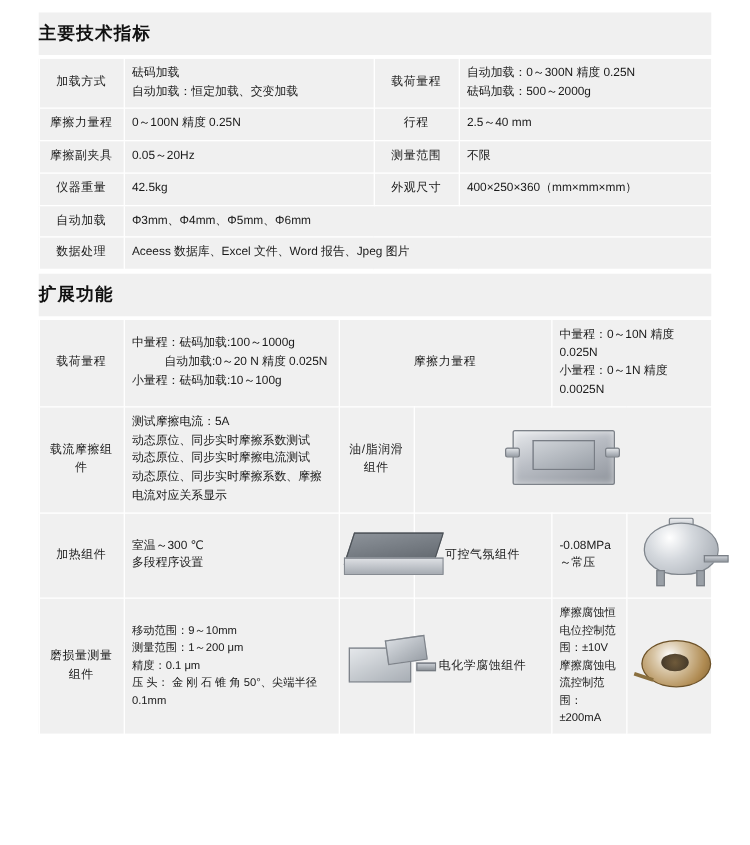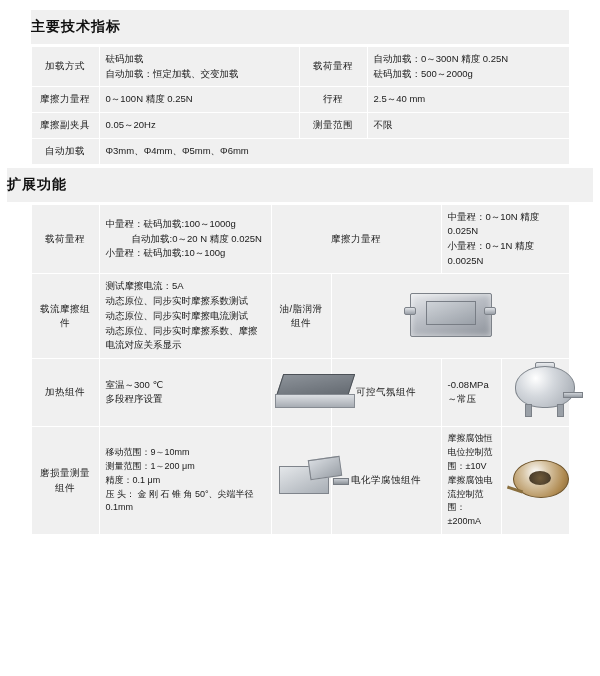--- a/index.html
+++ b/index.html
@@ -180,27 +180,37 @@
         <td class="lbl">行程</td>
         <td class="val">2.5～40 mm</td>
       </tr>
       <tr>
         <td class="lbl">摩擦副夹具</td>
         <td class="val">0.05～20Hz</td>
         <td class="lbl">测量范围</td>
         <td class="val">不限</td>
       </tr>
       <tr>
+        <td class="lbl">仪器重量</td>
+        <td class="val">42.5kg</td>
+        <td class="lbl">外观尺寸</td>
+        <td class="val">400×250×360（mm×mm×mm）</td>
+      </tr>
+      <tr>
         <td class="lbl">自动加载</td>
         <td class="val" colspan="3">Φ3mm、Φ4mm、Φ5mm、Φ6mm</td>
       </tr>
+      <tr>
+        <td class="lbl">数据处理</td>
+        <td class="val" colspan="3">Aceess 数据库、Excel 文件、Word 报告、Jpeg 图片</td>
+      </tr>
     </tbody>
   </table>
 
-  <div class="title-bar" style="width:586px;margin:3px auto 0 auto;">
+  <div class="title-bar" style="width:538px;margin:3px auto 0 auto;">
     <div class="section-title">扩展功能</div>
   </div>
 
   <table style="margin-top:2px;">
     <colgroup>
       <col style="width:68px">
         <col style="width:172px">
         <col style="width:60px">
         <col style="width:110px">
       <col style="width:60px">

